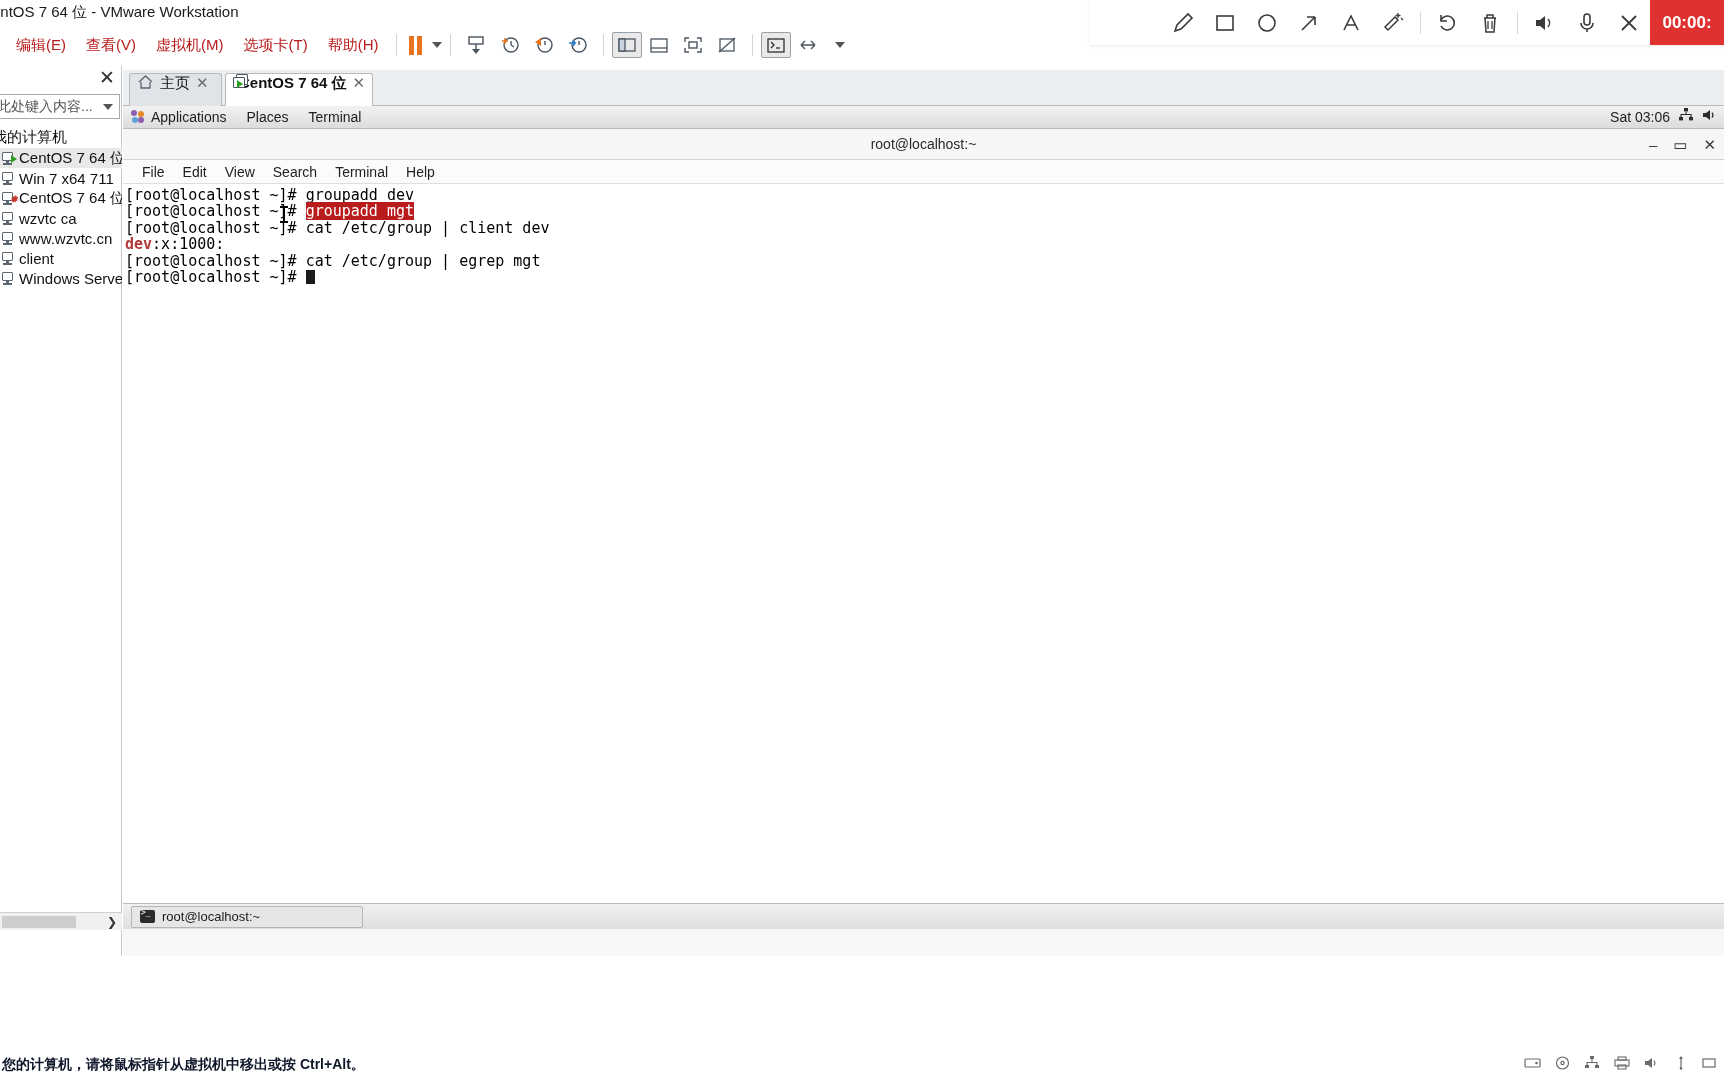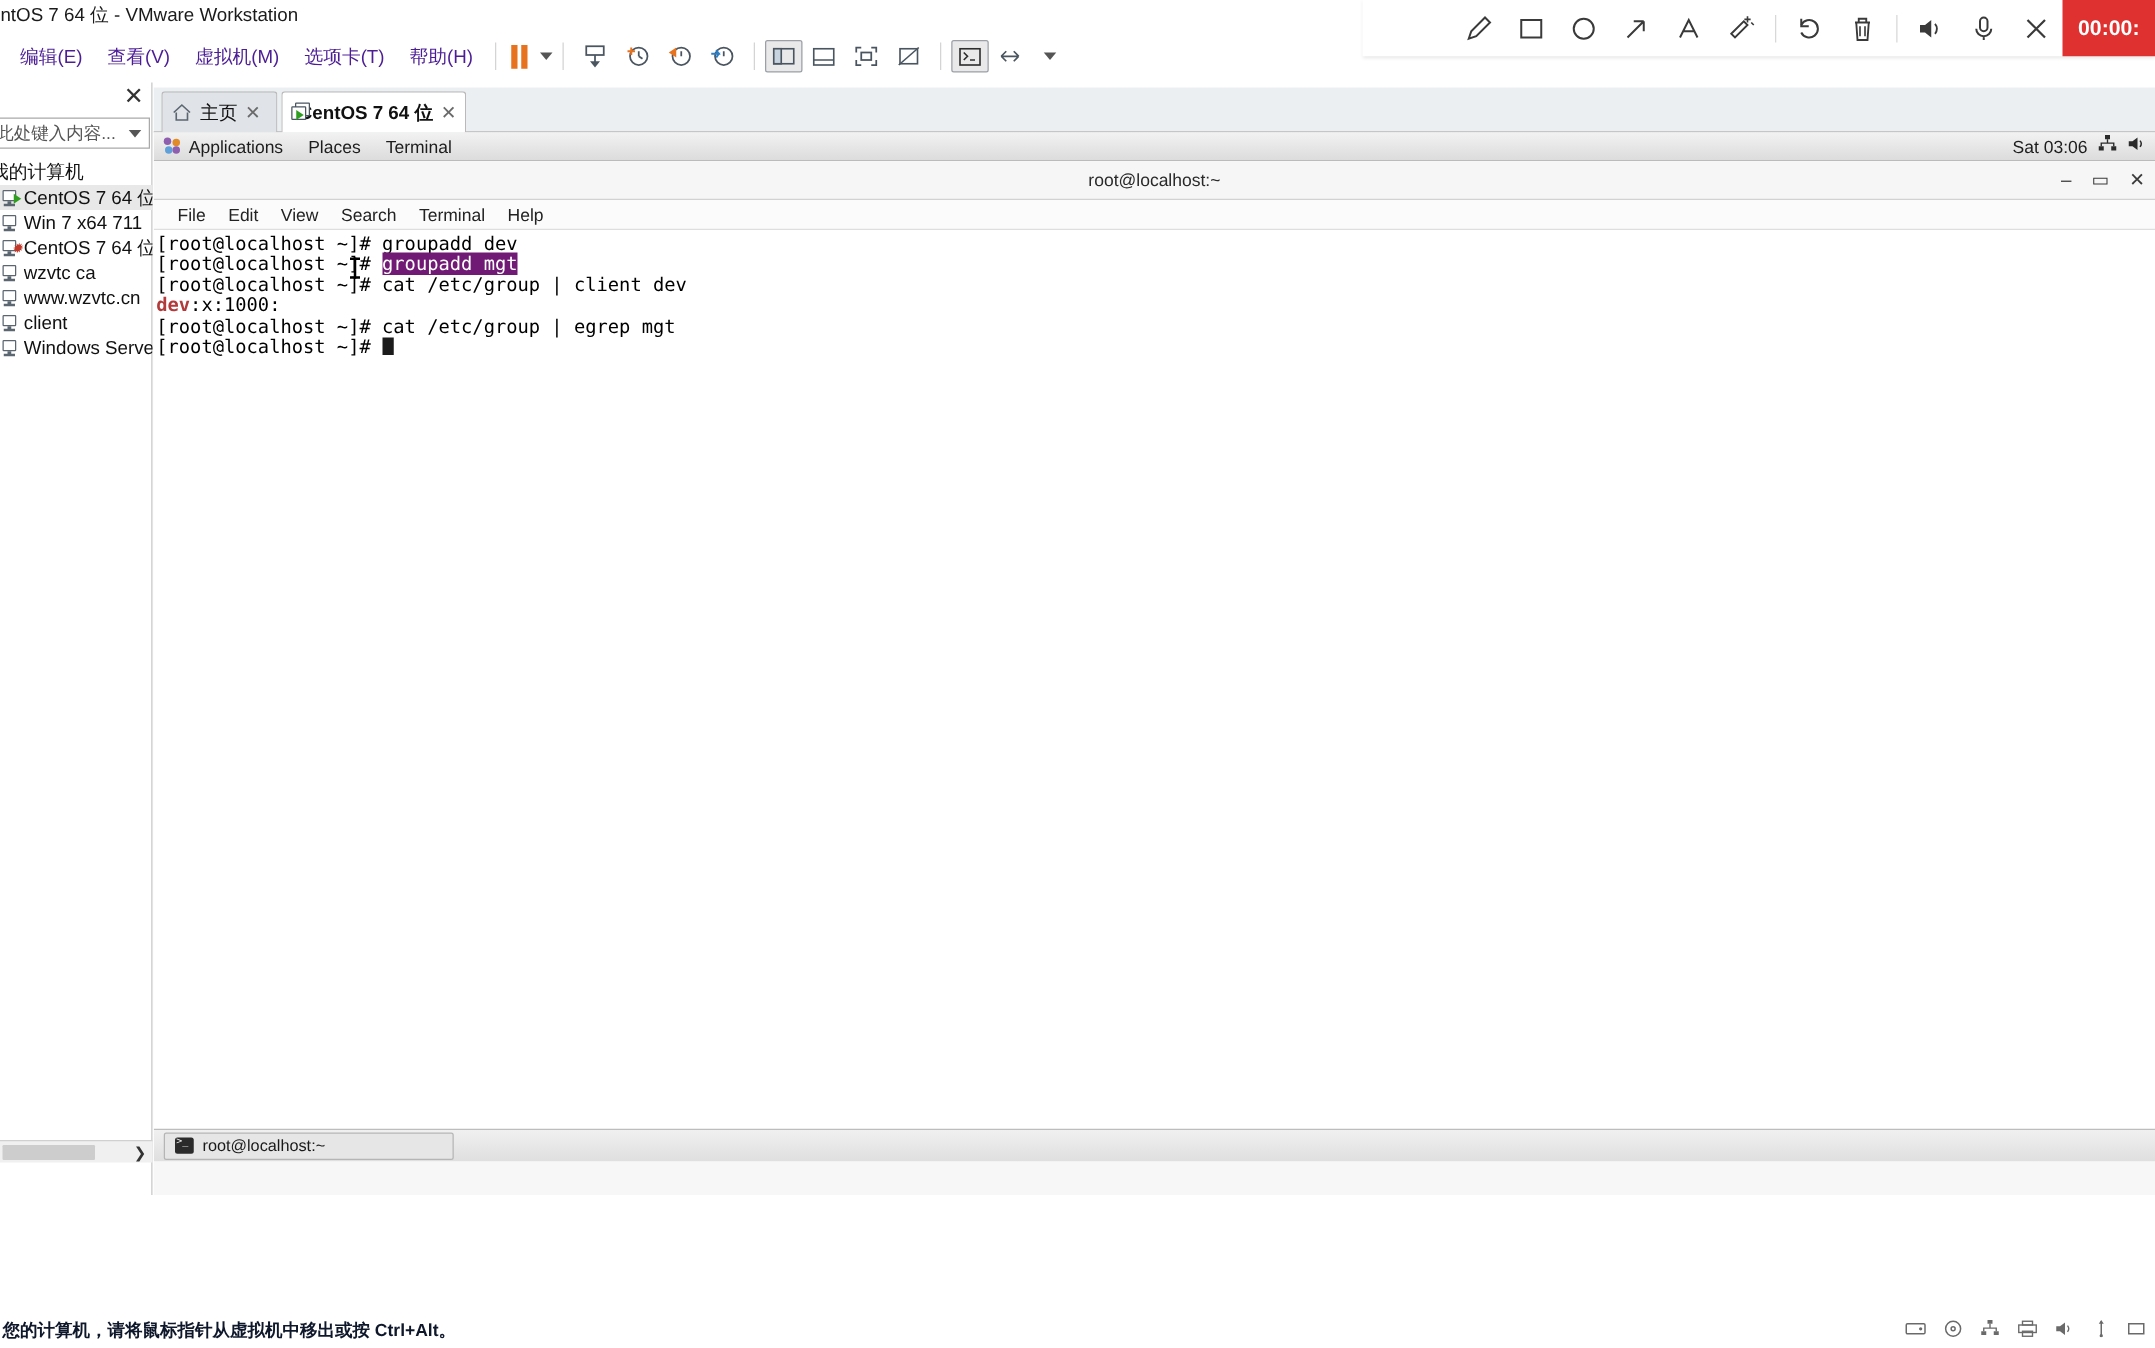--- a/index.html
+++ b/index.html
@@ -21,21 +21,21 @@
     font-size: 15px; color: #1a1a1a; white-space: nowrap;
   }
 
   
   .menubar {
     position: absolute; left: 0; top: 27px; width: 1724px; height: 36px;
     background: #ffffff;
     display: flex; align-items: center;
   }
   .menu-item {
-    font-size: 15px; color: #4c1d95; padding: 2px 10px; white-space: nowrap; cursor: default;
+    font-size: 15px; color: #b91c1c; padding: 2px 10px; white-space: nowrap; cursor: default;
   }
   .menu-item:first-child { margin-left: 6px; }
   .mb-sep { width: 1px; height: 22px; background: #d4d4d4; margin: 0 8px; }
 
   .tool-pause {
     display: inline-flex; gap: 3px; align-items: center; margin-left: 4px;
   }
   .tool-pause i { display: block; width: 5px; height: 19px; background: #e8731f; }
   .caret-dn {
     width: 0; height: 0; border-left: 5px solid transparent; border-right: 5px solid transparent;
@@ -87,21 +87,21 @@
     border-left: 6px solid #2f9e20; border-top: 4px solid transparent; border-bottom: 4px solid transparent;
   }
   .vmicon .susp { position: absolute; left: 9px; top: 3px; font-size: 11px; color: #c0392b; line-height: 10px;}
 
   
   .tabstrip {
     position: absolute; left: 123px; top: 70px; width: 1601px; height: 36px;
     background: #eceff2; border-bottom: 1px solid #b9b9b9;
   }
   .vtab {
-    position: absolute; top: 3px; height: 33px; display: flex; align-items: center;
+    position: absolute; top: 3px; height: 33px; display: flex; 
     padding: 0 7px; border: 1px solid #b9b9b9; border-bottom: none;
     background: #e0e3e7; border-radius: 3px 3px 0 0; gap: 6px;
   }
   .vtab.active { background: #ffffff; }
   .vtab .tlabel { font-size: 15px; color: #111; white-space: nowrap; }
   .vtab.active .tlabel { font-weight: bold; }
   .vtab .tclose { font-size: 15px; color: #6a6a6a; cursor: pointer; }
   #tab-home { left: 6px; width: 93px; }
   #tab-vm   { left: 102px; width: 148px; }
 
@@ -150,21 +150,21 @@
   }
   .term-menubar .tm { font-size: 14px; color: #222; padding: 0 9px; cursor: default; }
 
   .term-body {
     position: relative; background: #ffffff; height: 744px;
     font-family: "DejaVu Sans Mono", monospace; font-size: 15px; line-height: 16.4px;
     padding: 3px 0 0 2px; color: #000;
   }
   .tline { white-space: pre; height: 16.4px; }
   .tline .red { color: #b33a3a; font-weight: bold; }
-  .tline.hl { background: #701a75; color: #ffffff; display: inline-block; }
+  .tline.hl { background: #b91c1c; color: #ffffff; display: inline-block; }
   .hlwrap { white-space: pre; height: 16.4px; }
   .hlwrap .plain { color: #000; }
   .curblk { display: inline-block; width: 9px; height: 14px; background: #1b1b1b; vertical-align: -2px; }
   .mousecur {
     position: absolute; left: 160px; top: 22px; width: 2px; height: 17px; background: #000;
   }
   .mousecur:before, .mousecur:after {
     content:""; position:absolute; left:-3px; width:8px; height:2px; background:#000;
   }
   .mousecur:before { top: 0; }

